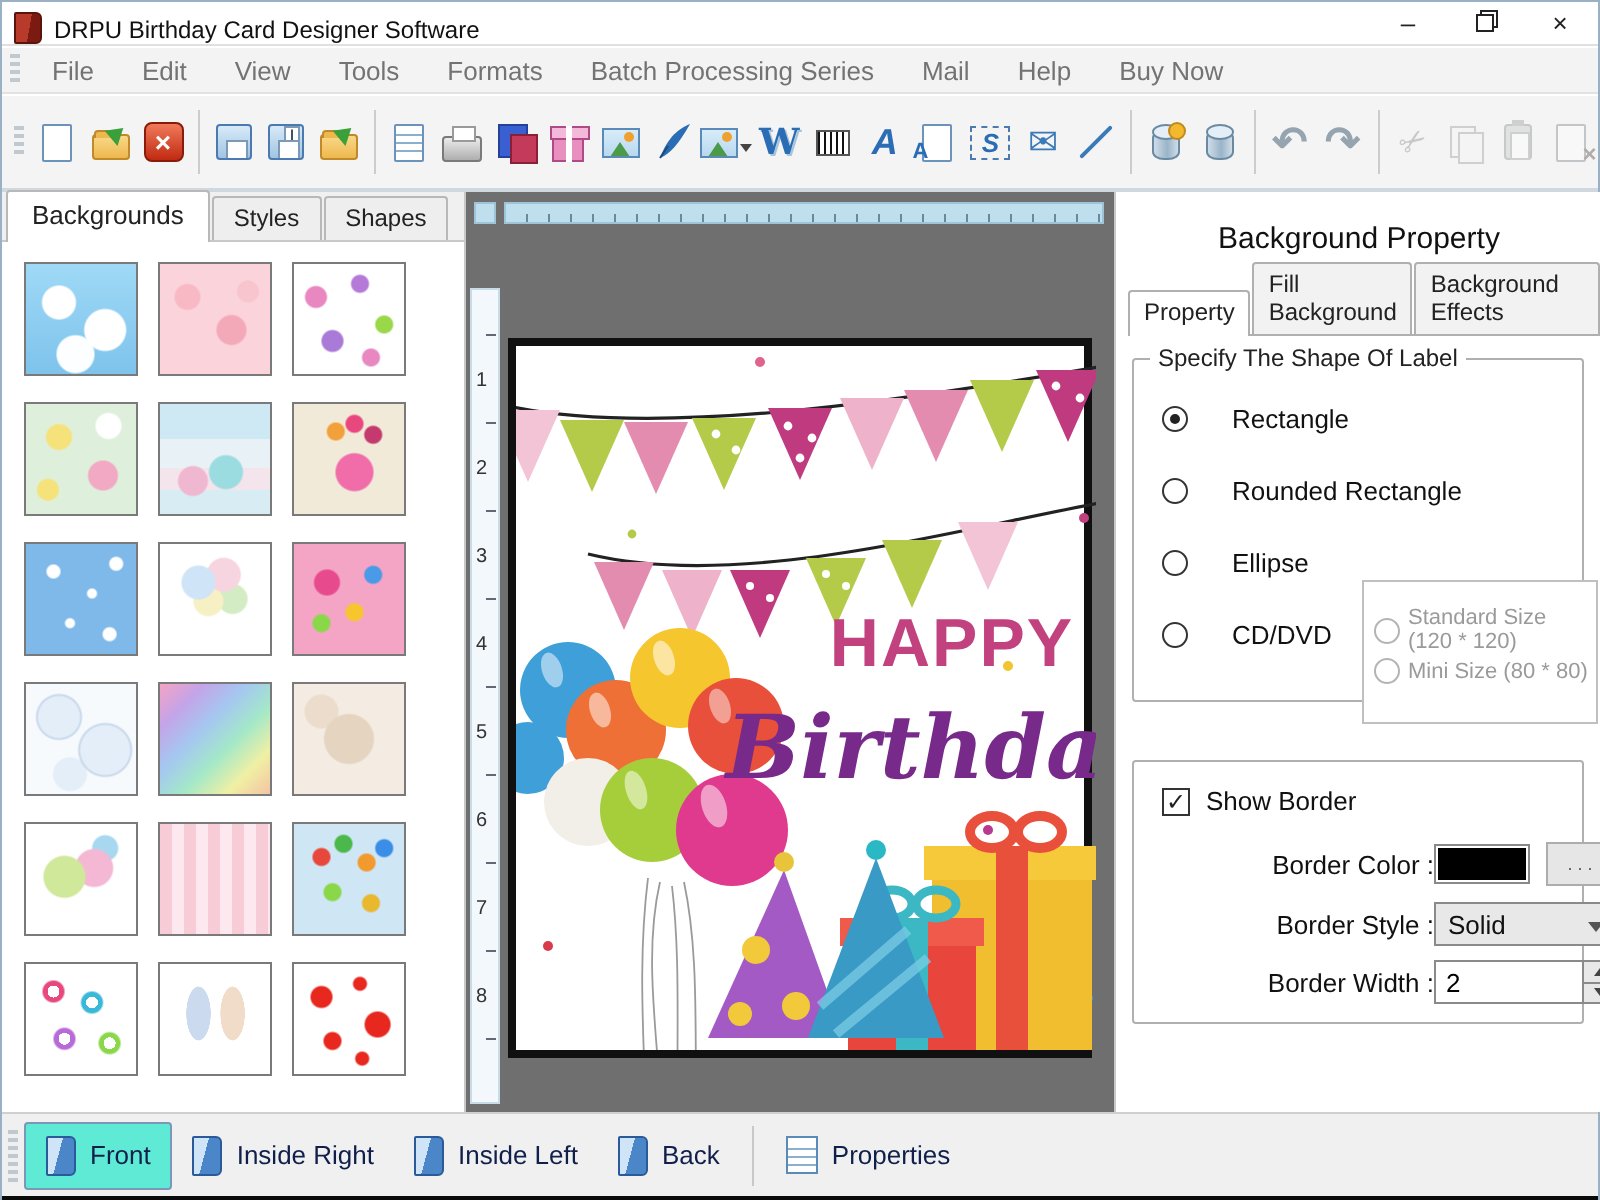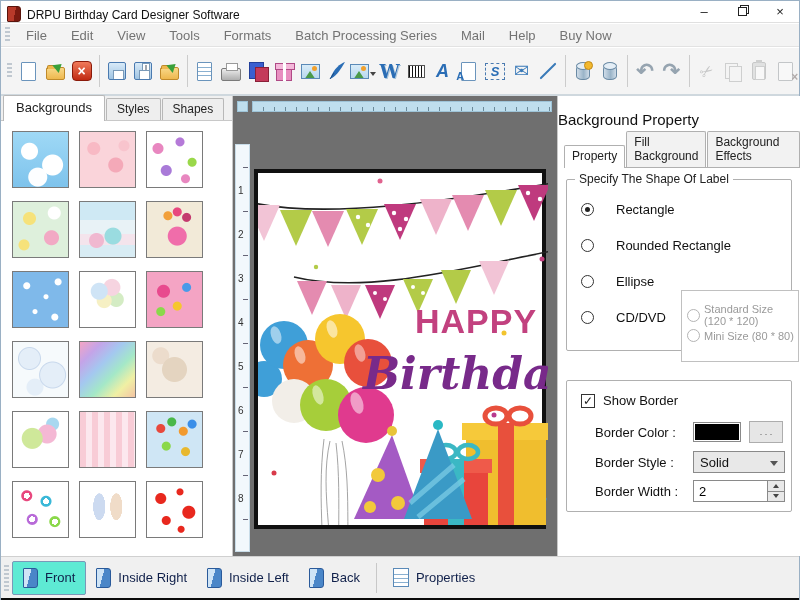--- a/index.html
+++ b/index.html
@@ -101,38 +101,38 @@
   .canvas { position:absolute; left:232px; top:95px; width:324px; height:460px; background:#6f6f6f; overflow:hidden; }
   .hruler { position:absolute; left:19px; top:5px; width:300px; height:11px; background:#bfdfee; border:1px solid #9ec4d8; background-image:repeating-linear-gradient(90deg,transparent 0 10px,#6a8a9a 10px 11px); background-size:11px 4px; background-repeat:repeat-x; background-position:0 bottom; }
   .rcorner { position:absolute; left:4px; top:5px; width:11px; height:11px; background:#bfdfee; border:1px solid #9ec4d8; }
   .vruler { position:absolute; left:2px; top:48px; width:15px; height:408px; background:#f2f8fc; border:1px solid #c8dce8; }
   .vruler .num { position:absolute; left:2px; font-size:10px; color:#333; }
   .vruler .tick { position:absolute; right:1px; width:5px; height:1px; background:#667; }
   .card { position:absolute; left:21px; top:73px; width:292px; height:360px; background:#fff; border:4px solid #101010; }
 
   
   .rightpanel { position:absolute; left:556px; top:95px; width:244px; height:460px; background:#fff; border-left:1px solid #c8c8c8; }
-  .rtitle { text-align:left; font-size:15px; color:#111; margin-top:15px; }
+  .rtitle { text-align:center; font-size:15px; color:#111; margin-top:15px; }
   .rtabs { display:flex; align-items:flex-end; margin:18px 0 0 6px; border-bottom:1px solid #b0b0b0; height:22px; }
   .rtab { font-size:12px; padding:3px 7px 4px; border:1px solid #b0b0b0; border-bottom:none; background:#f2f2f2; color:#222; margin-right:1px; border-radius:2px 2px 0 0; }
   .rtab.active { background:#fff; margin-bottom:-1px; padding-bottom:5px; }
   .groupbox { position:absolute; left:8px; width:226px; border:1px solid #b0b0b0; border-radius:2px; }
   .gb1 { top:83px; height:172px; }
   .gb2 { top:284px; height:132px; }
   .legend { position:absolute; top:-8px; left:8px; background:#fff; padding:0 4px; font-size:12px; color:#222; }
   .radiorow { position:absolute; left:14px; display:flex; align-items:center; gap:22px; font-size:13px; color:#111; }
   .radio { width:13px; height:13px; border:1px solid #333; border-radius:50%; background:#fff; position:relative; flex:0 0 auto; }
   .radio.sel::after { content:''; position:absolute; left:3px; top:3px; width:5px; height:5px; border-radius:50%; background:#222; }
   .radio.dis { border-color:#b4b4b4; }
   .subbox { position:absolute; left:114px; top:110px; width:118px; height:72px; border:1px solid #c0c0c0; background:#fff; }
   .subrow { position:absolute; left:5px; display:flex; align-items:center; gap:4px; font-size:11px; color:#9a9a9a; }
   .chkrow { position:absolute; left:14px; top:12px; display:flex; align-items:center; gap:8px; font-size:13px; color:#111; }
   .chk { width:14px; height:14px; border:1px solid #333; background:#fff; display:flex; align-items:center; justify-content:center; font-size:12px; color:#222; }
   .brow { position:absolute; display:flex; align-items:center; font-size:13px; color:#111; }
-  .blabel { width:98px; text-align:left; }
+  .blabel { width:98px; text-align:right;margin-left:24px; }
   .swatch { width:48px; height:20px; background:#000; border:1px solid #8a8a8a; outline:1px solid #fff; outline-offset:-2px; }
   .browsebtn { width:34px; height:22px; margin-left:8px; background:#e6e6e6; border:1px solid #adadad; font-size:9px; color:#555; display:flex; align-items:center; justify-content:center; }
   .dropdown { width:92px; height:22px; background:#e8e8e8; border:1px solid #8a8a8a; display:flex; align-items:center; padding-left:6px; position:relative; font-size:13px; }
   .dropdown .chev { position:absolute; right:6px; top:9px; border:4px solid transparent; border-top:5px solid #555; }
   .spinwrap { width:92px; height:22px; border:1px solid #8a8a8a; background:#fff; display:flex; }
   .spinwrap input { flex:1; border:none; outline:none; font-size:13px; padding-left:5px; font-family:"Liberation Sans",sans-serif; width:60px; }
   .spinner { width:17px; border-left:1px solid #8a8a8a; display:flex; flex-direction:column; }
   .spinner span { flex:1; background:#e8e8e8; display:flex; align-items:center; justify-content:center; }
   .spinner span:first-child { border-bottom:1px solid #8a8a8a; }
   .arrup { border:3px solid transparent; border-bottom:4px solid #444; margin-top:-3px; }

